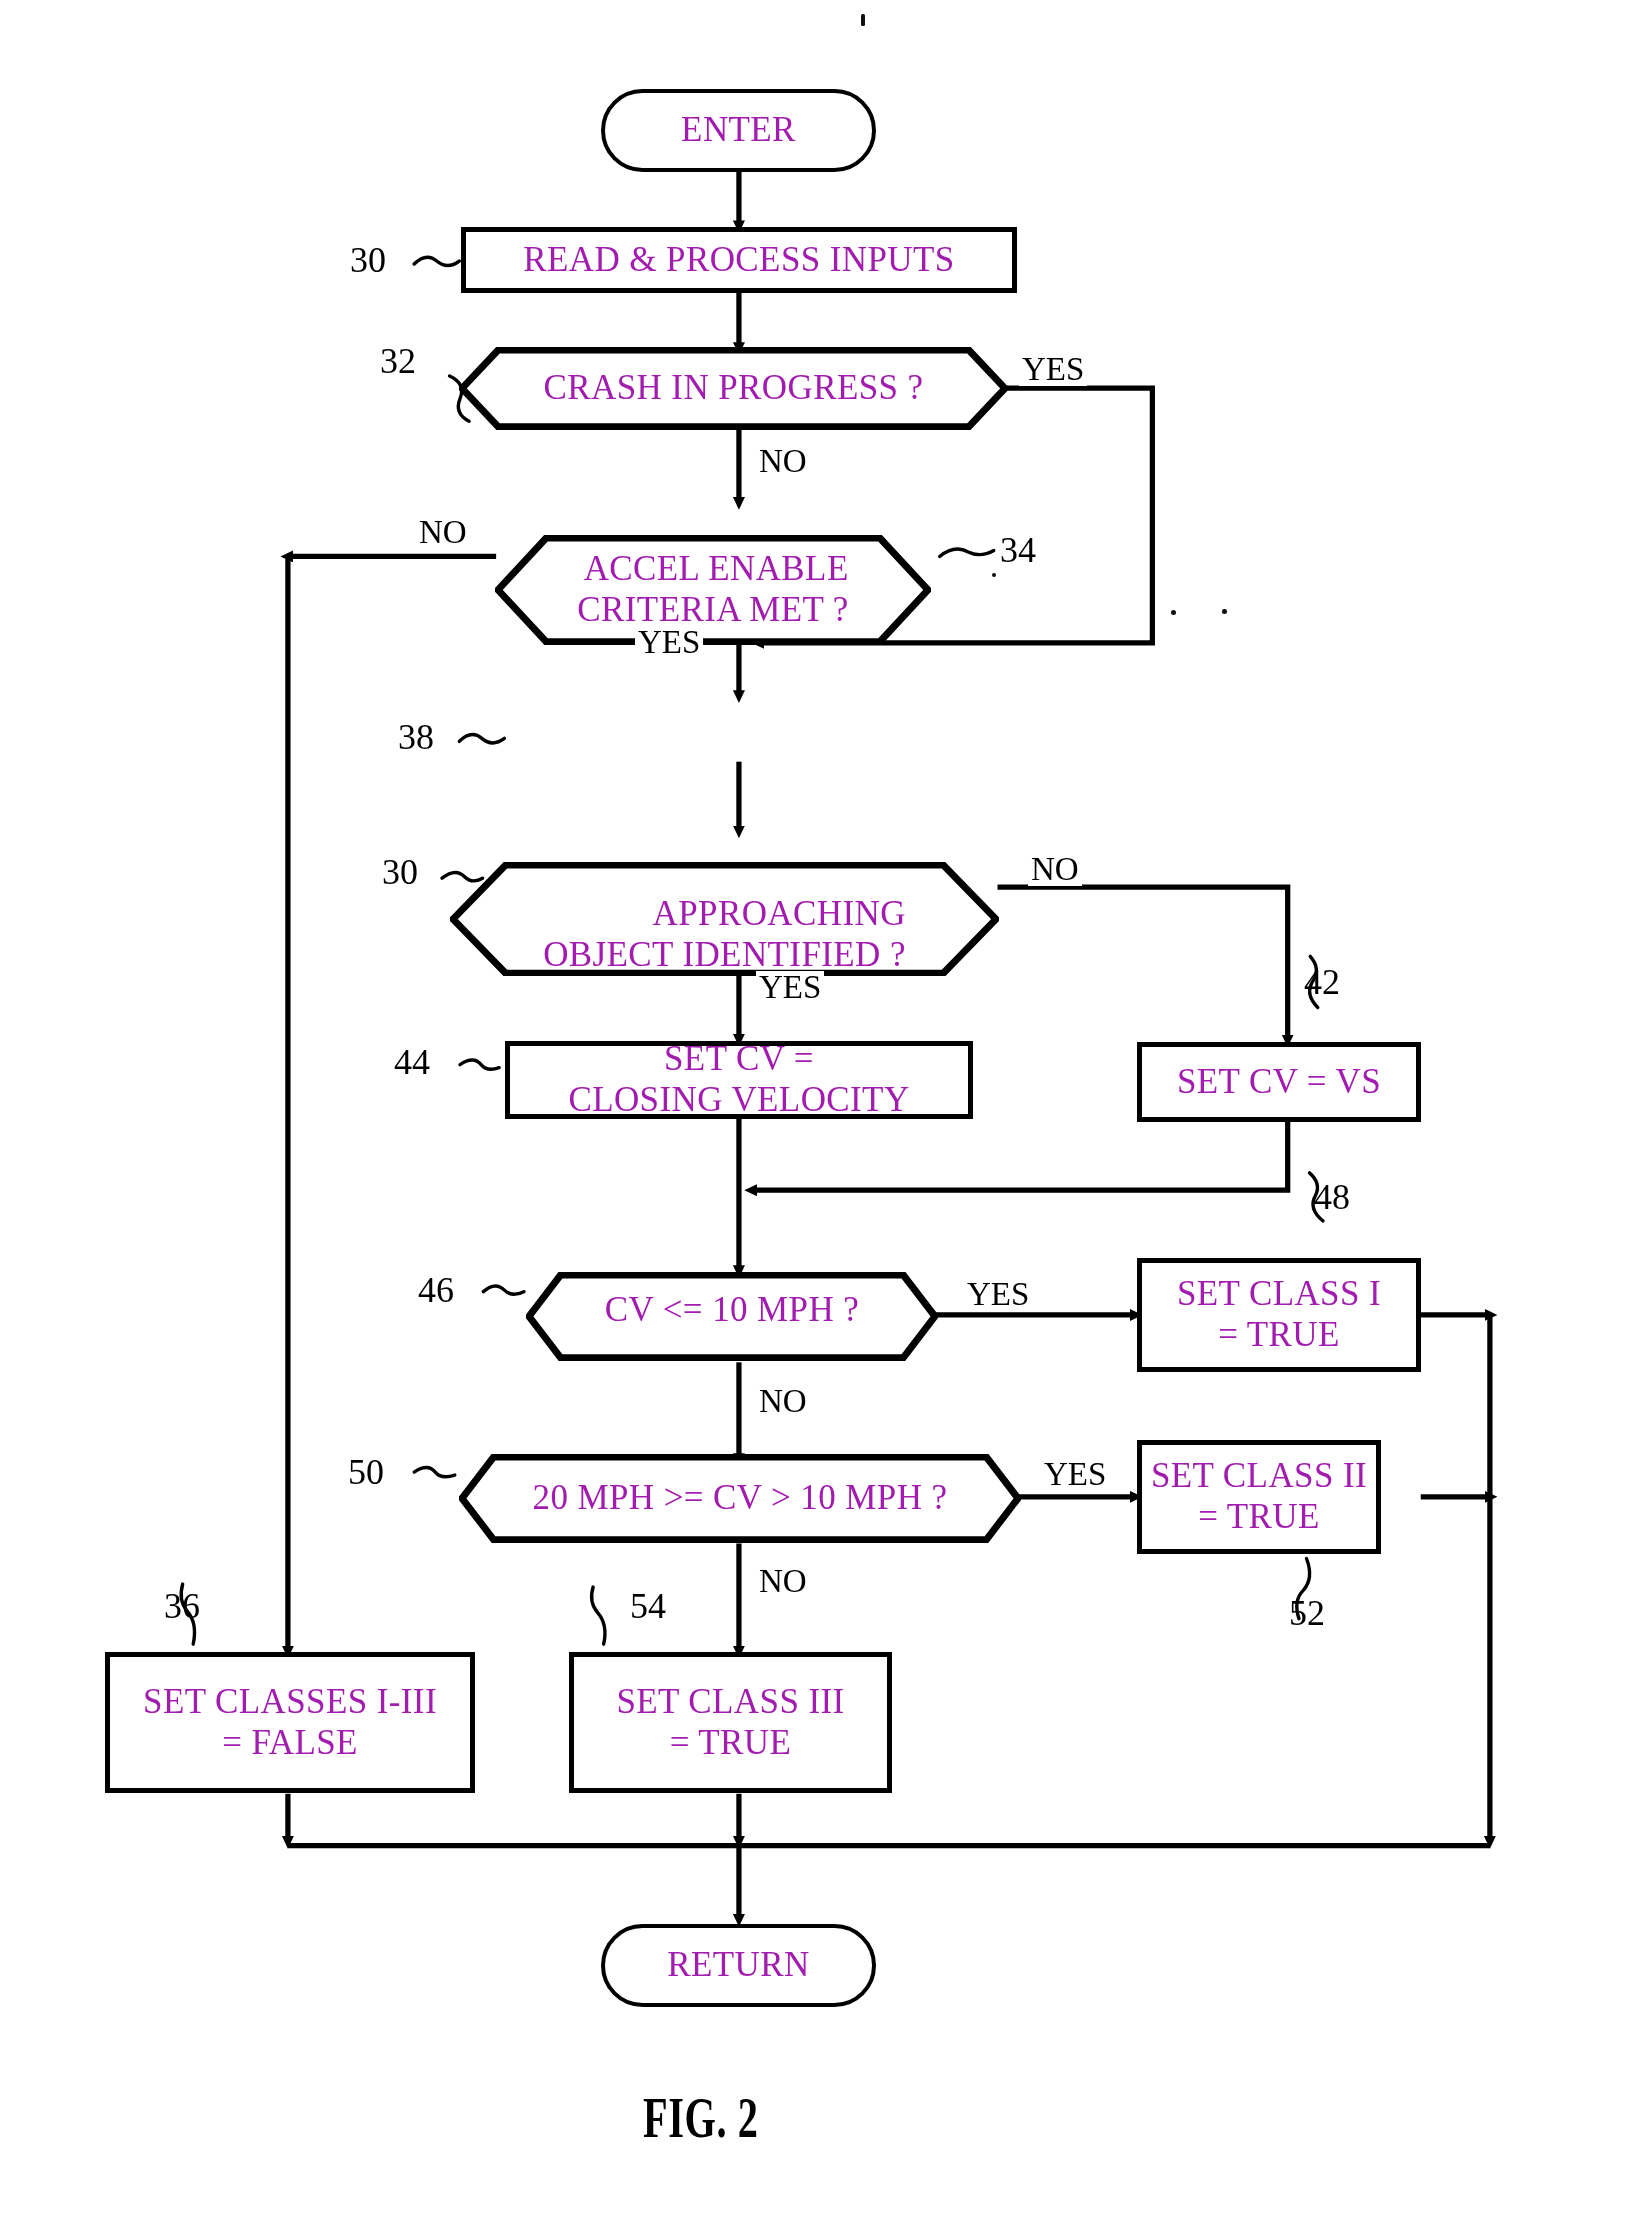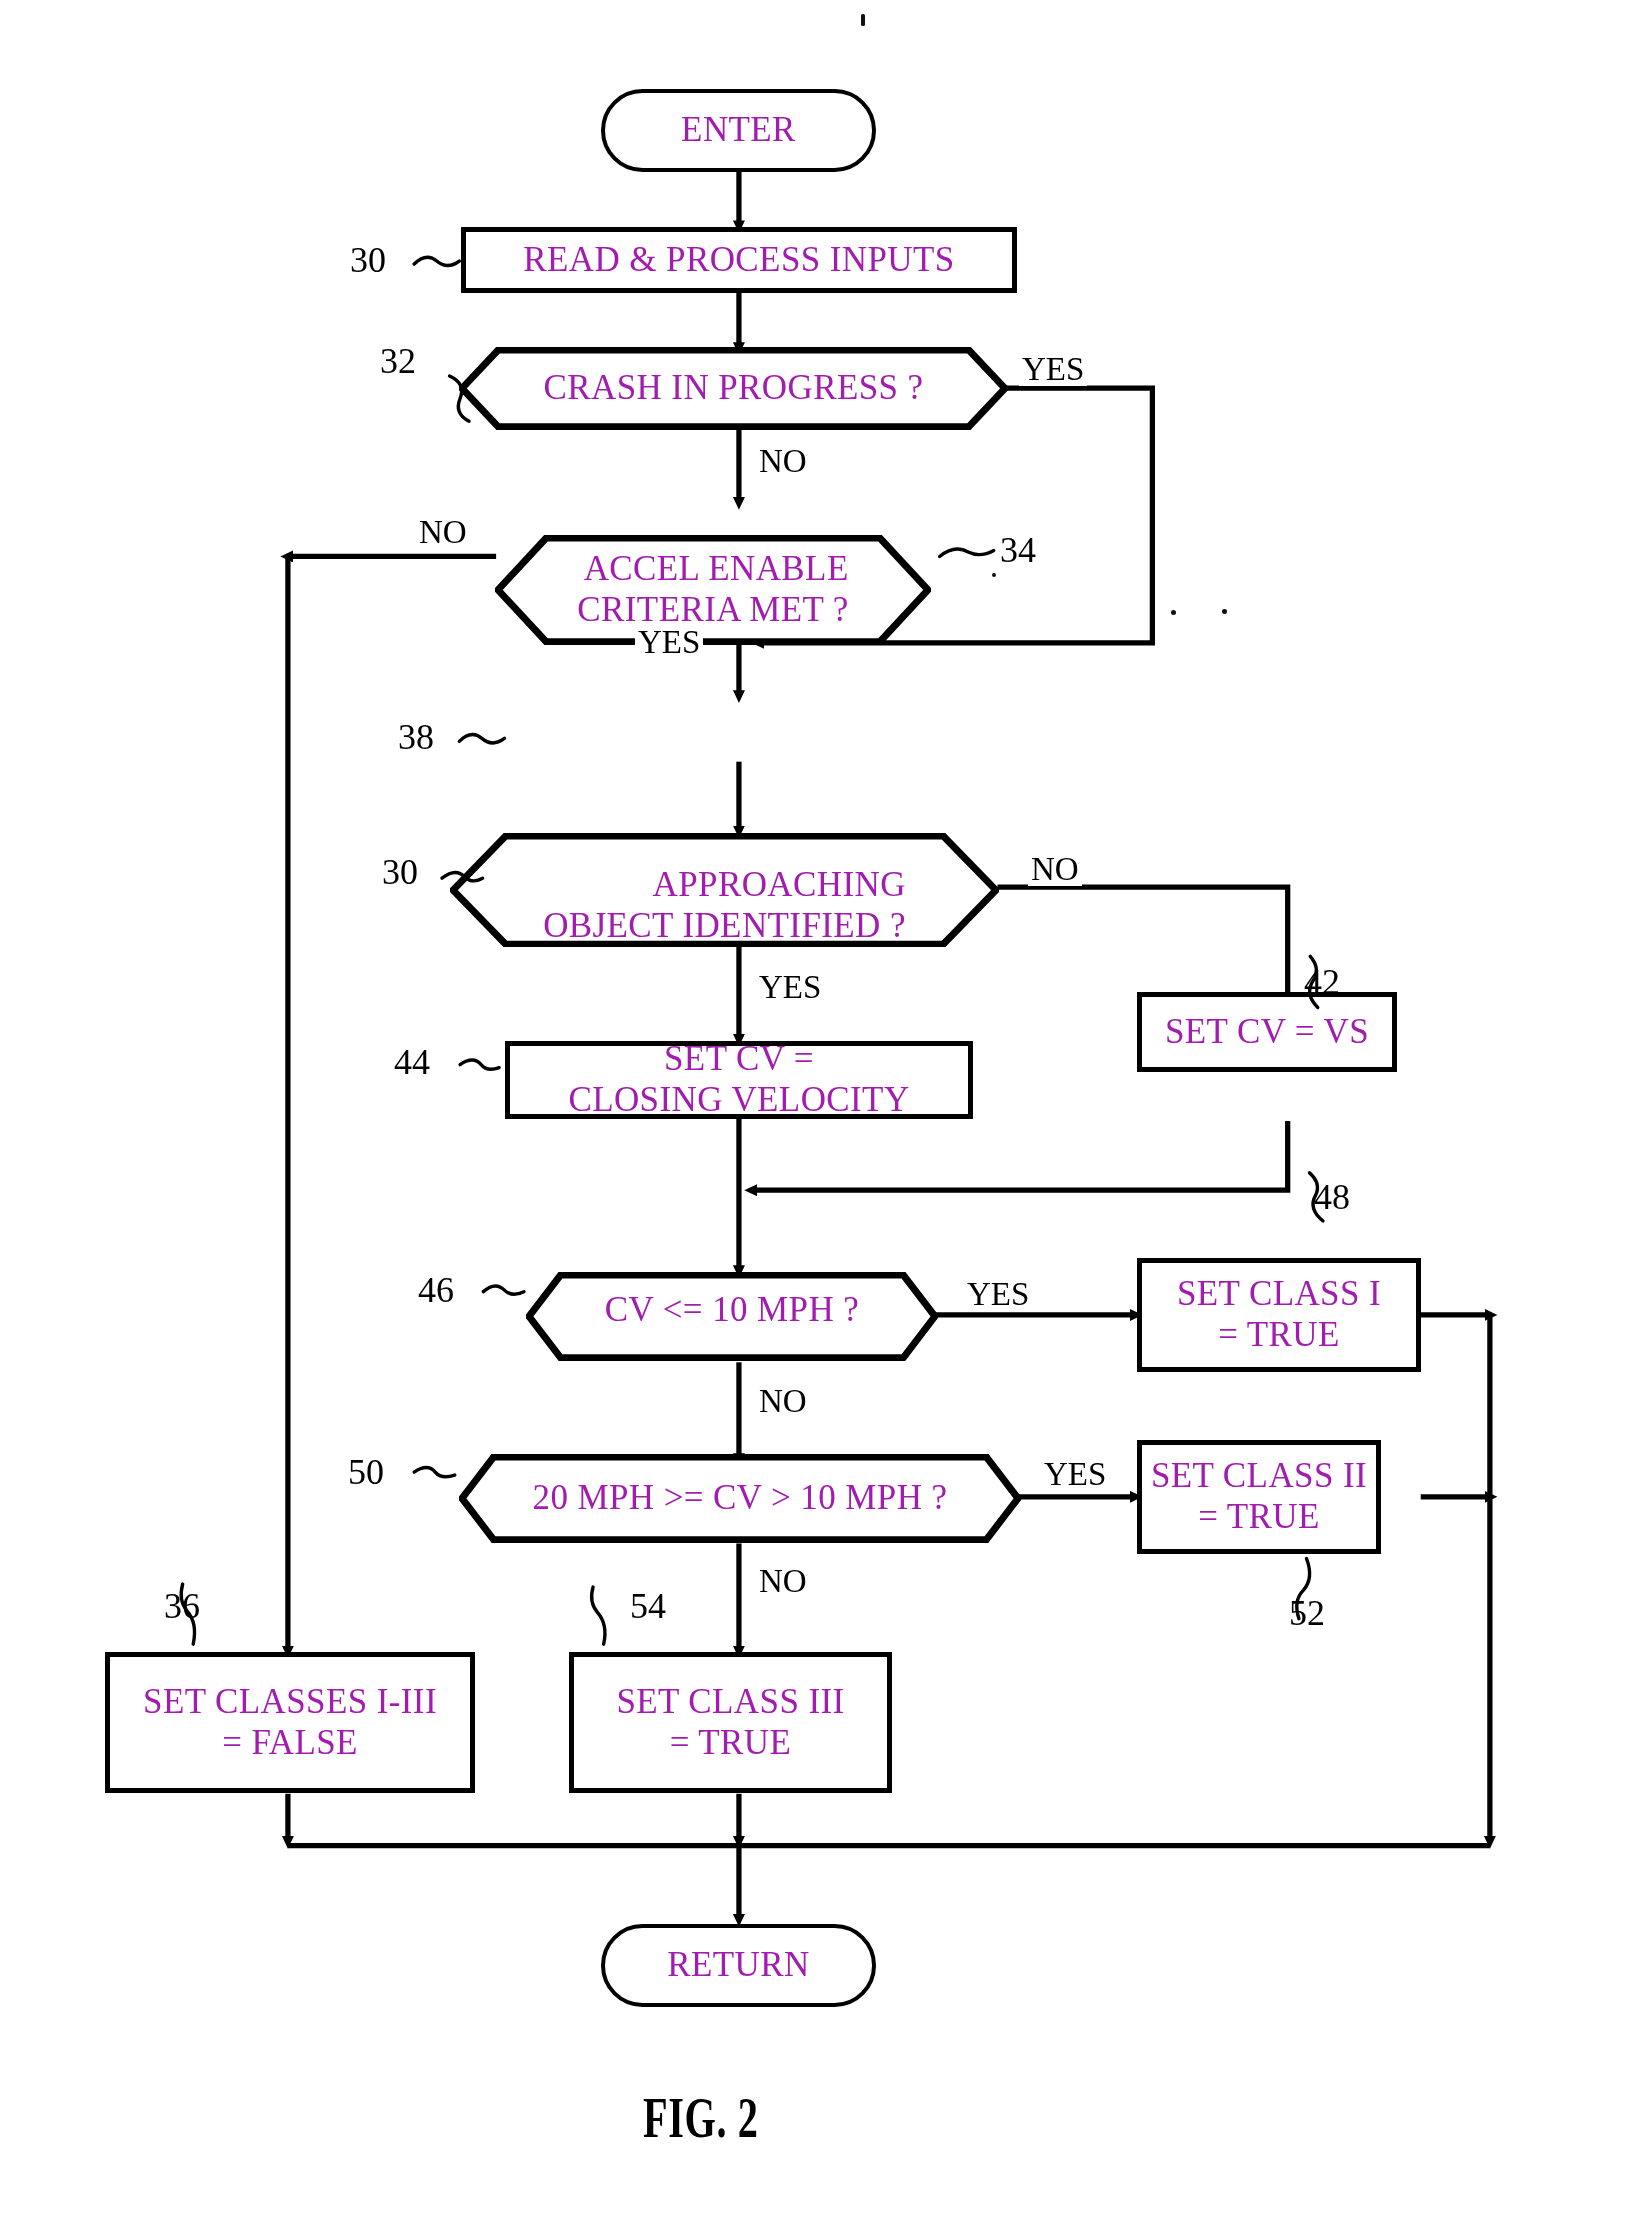--- a/index.html
+++ b/index.html
@@ -176,21 +176,21 @@
   <div class="node process" style="left:461px; top:227px; width:556px; height:66px;">
     <span class="txt">READ &amp; PROCESS INPUTS</span>
   </div>
 
 
   <div class="node process" style="left:505px; top:1041px; width:468px; height:78px;">
     <span class="txt">SET CV =
 CLOSING VELOCITY</span>
   </div>
 
-  <div class="node process" style="left:1137px; top:992px; width:260px; height:80px;">
+  <div class="node process" style="left:1137px; top:1042px; width:284px; height:80px;">
     <span class="txt">SET CV = VS</span>
   </div>
 
   <div class="node process" style="left:1137px; top:1258px; width:284px; height:114px;">
     <span class="txt">SET CLASS I
 = TRUE</span>
   </div>
 
   <div class="node process" style="left:1137px; top:1440px; width:244px; height:114px;">
     <span class="txt">SET CLASS II
@@ -215,21 +215,21 @@
   </div>
 
   <div class="node decision" style="left:495px; top:505px; width:436px; height:110px;margin-top:30px;">
     <svg class="hexwrap" viewBox="0 0 580 146" preserveAspectRatio="none">
       <polygon points="68,4 512,4 576,73 512,142 68,142 4,73" fill="#fff" stroke="#000" stroke-width="7" vector-effect="non-scaling-stroke"></polygon>
     </svg>
     <span class="txt">ACCEL ENABLE
 CRITERIA MET ?</span>
   </div>
 
-  <div class="node decision" style="left:450px; top:833px; width:549px; height:146px;">
+  <div class="node decision" style="left:450px; top:862px; width:549px; height:146px;">
     <svg class="hexwrap" viewBox="0 0 730 152" preserveAspectRatio="none">
       <polygon points="74,4 656,4 726,76 656,148 74,148 4,76" fill="#fff" stroke="#000" stroke-width="7" vector-effect="non-scaling-stroke"></polygon>
     </svg>
     <span class="txt">APPROACHING
 OBJECT IDENTIFIED ?</span>
   </div>
 
   <div class="node decision" style="left:526px; top:1272px; width:412px; height:77px;">
     <svg class="hexwrap" viewBox="0 0 548 118" preserveAspectRatio="none">
       <polygon points="46,4 502,4 544,59 502,114 46,114 4,59" fill="#fff" stroke="#000" stroke-width="7" vector-effect="non-scaling-stroke"></polygon>

